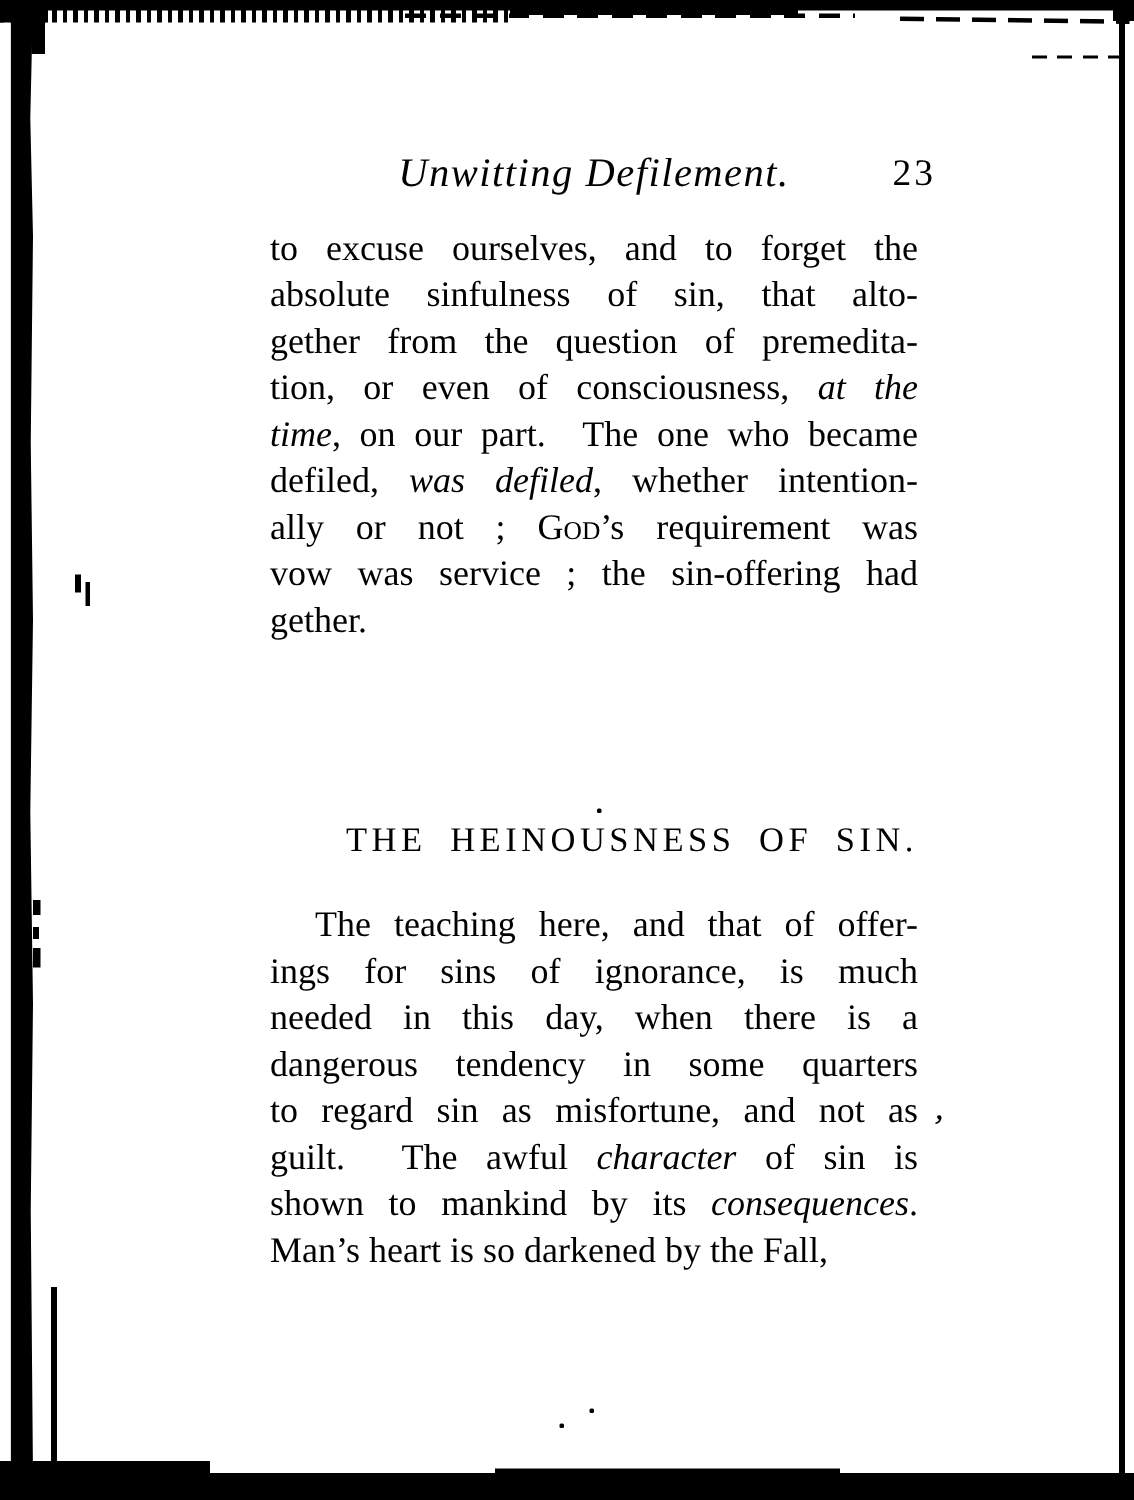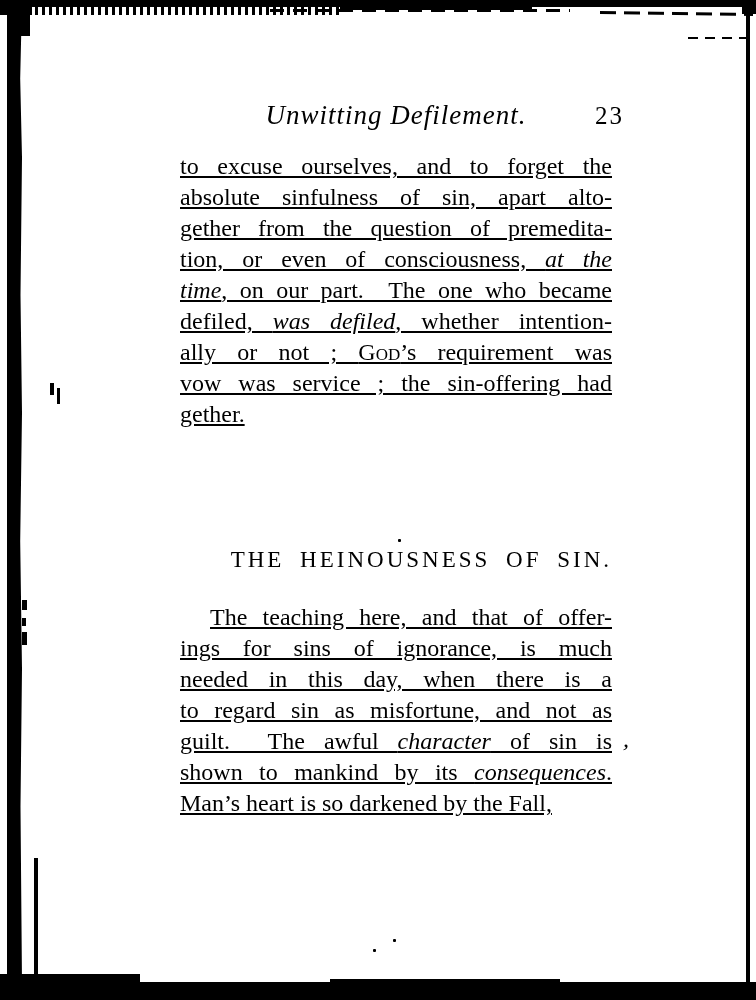--- a/index.html
+++ b/index.html
@@ -40,21 +40,21 @@
   .dot-btm-1   { left:393px; top:939px; }
   .dot-btm-2   { left:373px; top:949px; }
   .stray-comma { position:absolute; left:624px; top:726px; font-size:24px;
                  transform:rotate(8deg); color:#000; }
   
   .running-head { position:absolute; left:180px; top:97px; width:432px;
                   font-style:italic; font-size:27px; line-height:36px; }
   .rh-title { text-align:center; letter-spacing:1px; }
   .rh-page  { position:absolute; right:-12px; top:1px; font-style:normal;
               font-size:25px; letter-spacing:2px; }
-  .textblock { position:absolute; left:180px; width:432px;text-decoration:underline; }
+  .textblock { position:absolute; left:180px; width:432px; }
   .para-1 { top:151px; }
   .para-2 { top:602px; }
   .line { font-size:24px; line-height:31px; text-align:justify; text-align-last:justify; }
   .line-last { text-align-last:left; }
   .indent-first .line:first-child { text-indent:30px; }
   .it { font-style:italic; }
   .sc { font-variant:small-caps; }
   .section-heading { position:absolute; left:180px; top:548px; width:432px;
                      text-align:right; font-size:23px; line-height:24px;
                      letter-spacing:3px; word-spacing:7px; }
@@ -89,35 +89,36 @@
   <div class="dot dot-btm-2"></div>
   <div class="stray-comma">,</div>
 
   <div class="running-head">
     <div class="rh-title">Unwitting Defilement.</div>
     <div class="rh-page">23</div>
   </div>
 
   <div class="textblock para-1">
       <div class="line"><span>to excuse ourselves, and to forget the</span></div>
-      <div class="line"><span>absolute sinfulness of sin, apart alto-</span></div>
+      <div class="line"><span>absolute sinfulness of sin, that alto-</span></div>
       <div class="line"><span>gether from the question of premedita-</span></div>
       <div class="line"><span>tion, or even of consciousness, </span><span class="it">at the</span></div>
       <div class="line"><span class="it">time</span><span>, on our part.&nbsp; The one who became</span></div>
       <div class="line"><span>defiled, </span><span class="it">was defiled</span><span>, whether intention-</span></div>
       <div class="line"><span>ally or not ; </span><span class="sc">God</span><span>’s requirement was</span></div>
       <div class="line"><span>vow was service ; the sin-offering had</span></div>
       <div class="line line-last"><span>gether.</span></div>
     </div>
 
   <div class="section-heading">THE HEINOUSNESS OF SIN.</div>
 
   <div class="textblock para-2 indent-first">
       <div class="line"><span>The teaching here, and that of offer-</span></div>
       <div class="line"><span>ings for sins of ignorance, is much</span></div>
       <div class="line"><span>needed in this day, when there is a</span></div>
+      <div class="line"><span>dangerous tendency in some quarters</span></div>
       <div class="line"><span>to regard sin as misfortune, and not as</span></div>
       <div class="line"><span>guilt.&nbsp; The awful </span><span class="it">character</span><span> of sin is</span></div>
       <div class="line"><span>shown to mankind by its </span><span class="it">consequences</span><span>.</span></div>
       <div class="line line-last"><span>Man’s heart is so darkened by the Fall,</span></div>
     </div>
 
 </div>
 
 </body></html>

